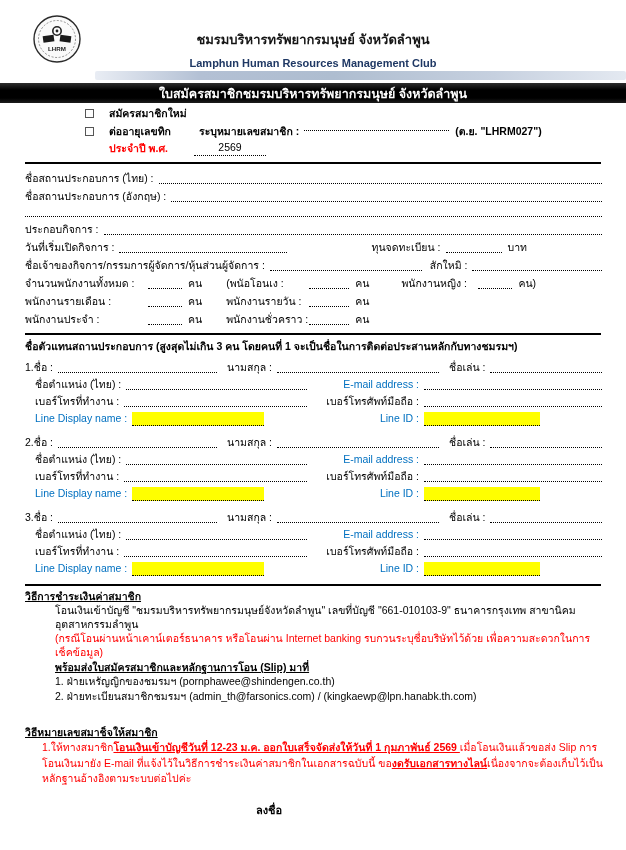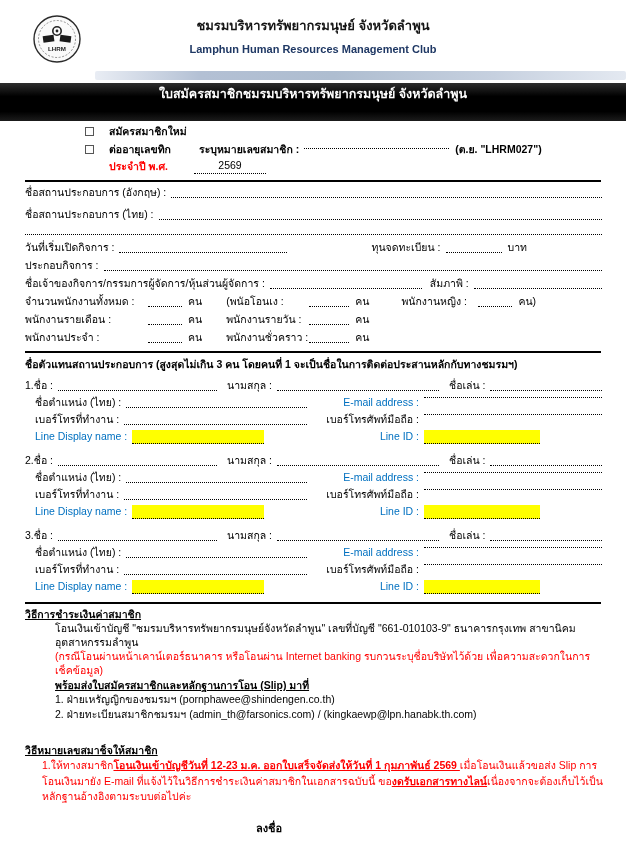--- a/index.html
+++ b/index.html
@@ -4,28 +4,28 @@
 <style>
   * { box-sizing: border-box; margin: 0; padding: 0; }
   html,body { background:#888; }
   body { font-family: "Liberation Sans", "DejaVu Sans", sans-serif; }
   .page {
     position: relative; width: 626px; height: 850px; background: #fff;
     margin: 0 auto; overflow: hidden; color: #000;
     font-size: 10.5px; line-height: 1.3;
   }
   
-  .header { position: relative; padding-top: 12px; height: 66px; }
+  .header { position: relative; padding-top: 26px; height: 66px; }
   .logo { position: absolute; left: 32px; top: 14px; width: 50px; height: 50px; }
   .h-title { text-align: center; font-weight: bold; font-size: 13px; color: #141414; padding-top: 6px; }
   .h-sub { text-align: center; font-weight: bold; font-size: 11px; color: #1F3864; padding-top: 7px; }
   .grad-bar { margin: 5px 0 0 95px; height: 9px;
     background: linear-gradient(90deg,#e9edf4 0%,#b3c0d4 20%,#aebdd0 45%,#c6d0df 75%,#e4e9f1 100%);
     border-radius: 2px; }
-  .banner { margin-top: 3px; height: 38px;
+  .banner { margin-top: 3px; height: 20px;
     background: linear-gradient(180deg,#2e2e2e 0%,#000 35%,#000 75%,#1c1c1c 100%);
     color: #fff; font-weight: bold; font-size: 12.5px; text-align: center; line-height: 22px; }
   
   .chk-row { display: flex; align-items: center; margin: 4px 22px 0 85px; white-space: nowrap; }
   .chk { width: 9px; height: 9px; border: 1px solid #555; background: #fdfdfd; margin-right: 15px; flex: none; }
   .red { color: #FF0000; }
   .bold { font-weight: bold; }
   .blue { color: #0070C0; }
   .year-row { display: flex; align-items: flex-end; margin: 3px 22px 0 109px; }
   .year-box { width: 72px; border-bottom: 1.6px dotted #000; text-align: center; margin-left: 26px; }
@@ -36,21 +36,21 @@
   .dots.fx { flex: none; }
   .lbl { flex: none; }
   .unit { flex: none; padding-left: 6px; }
   .tan-wrap { flex: 1; display: flex; border-bottom: 1.6px dotted #000; margin: 0 0 2px 5px; }
   .tan { width: 82%; height: 15px; background: #FBE4B5; }
   
   .sec-title { margin: 5px 24px 2px 25px; font-weight: bold; }
   .rep { margin-top: 4px; }
   .rep .frow { height: 17px; }
   .colA { flex: none; width: 282px; display: flex; align-items: flex-end; }
-  .colB { flex: 1; display: flex; }
+  .colB { flex: 1; display: flex; align-items: flex-end; }
   .lblR { flex: none; width: 112px; text-align: right; white-space: nowrap; }
   .yellow { height: 14px; background: #FFFF00; border-bottom: 1.6px dotted #000; }
   .y1 { flex: none; width: 132px; margin: 0 0 0 5px; }
   .y2 { flex: 1; margin: 0 62px 0 5px; }
   .seg { display: flex; align-items: flex-end; flex: none; }
   
   .para { margin: 0 22px 0 25px; }
   .u { text-decoration: underline; }
   .pline { margin: 1px 22px 0 55px; }
   .receipt-p { margin: 1px 20px 0 42px; line-height: 1.45; }
@@ -90,46 +90,46 @@
     <span class="dots fx" style="width:145px; margin-bottom:3px;"></span>
     <span class="bold" style="margin-left:6px;">(ต.ย. "LHRM027")</span>
   </div>
   <div class="year-row">
     <span class="red bold">ประจำปี พ.ศ.</span>
     <span class="year-box">2569</span>
   </div>
 
   <div class="hr2"></div>
 
-  <div class="frow">
-    <span class="lbl">ชื่อสถานประกอบการ (อังกฤษ) :</span>
-    <span class="dots"></span>
-  </div>
   <div class="frow" style="margin-top:4px;">
     <span class="lbl">ชื่อสถานประกอบการ (ไทย) :</span>
     <span class="dots"></span>
   </div>
+  <div class="frow">
+    <span class="lbl">ชื่อสถานประกอบการ (อังกฤษ) :</span>
+    <span class="dots"></span>
+  </div>
   <div class="frow" style="height:15px;">
     <span class="dots" style="margin-left:0;"></span>
+  </div>
+  <div class="frow">
+    <span class="lbl">ประกอบกิจการ :</span>
+    <span class="dots"></span>
   </div>
   <div class="frow">
     <span class="lbl">วันที่เริ่มเปิดกิจการ :</span>
     <span class="dots fx" style="width:168px;"></span>
     <span class="lbl" style="margin-left:84px;">ทุนจดทะเบียน :</span>
     <span class="dots fx" style="width:56px;"></span>
     <span class="unit">บาท</span>
   </div>
   <div class="frow">
-    <span class="lbl">ประกอบกิจการ :</span>
-    <span class="dots"></span>
-  </div>
-  <div class="frow">
     <span class="lbl">ชื่อเจ้าของกิจการ/กรรมการผู้จัดการ/หุ้นส่วนผู้จัดการ :</span>
     <span class="dots fx" style="width:152px;"></span>
-    <span class="lbl" style="margin-left:8px;">สัมภาพิ :</span>
+    <span class="lbl" style="margin-left:8px;">สักใหมิ :</span>
     <span class="dots"></span>
   </div>
   <div class="frow">
     <span class="lbl" style="width:118px;">จำนวนพนักงานทั้งหมด :</span>
     <span class="dots fx" style="width:34px;"></span>
     <span class="unit">คน</span>
     <span class="lbl" style="margin-left:24px; width:78px;">(พนัอโอนเง :</span>
     <span class="dots fx" style="width:40px;"></span>
     <span class="unit">คน</span>
     <span class="lbl" style="margin-left:32px; width:72px;">พนักงานหญิง :</span>

